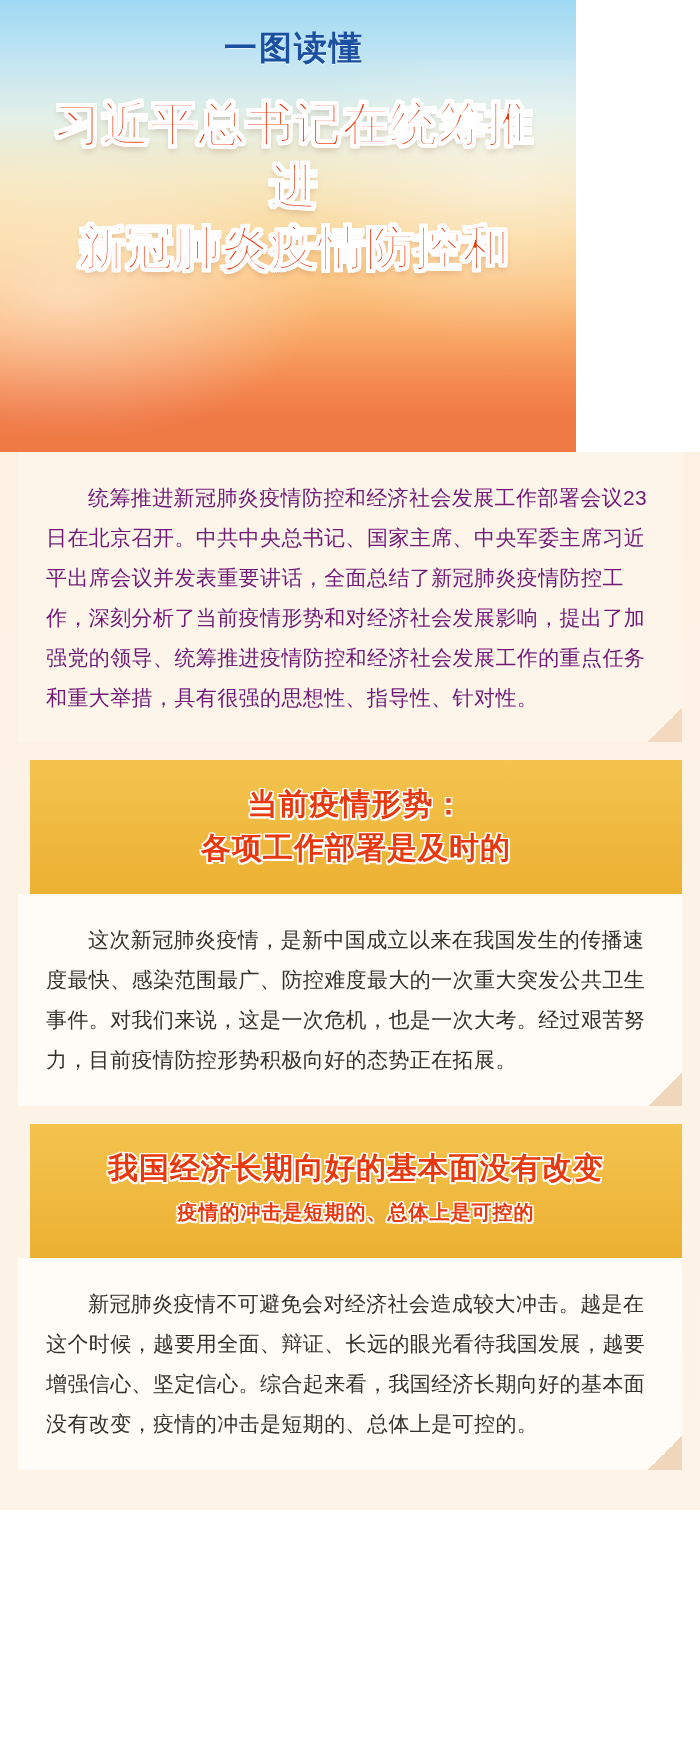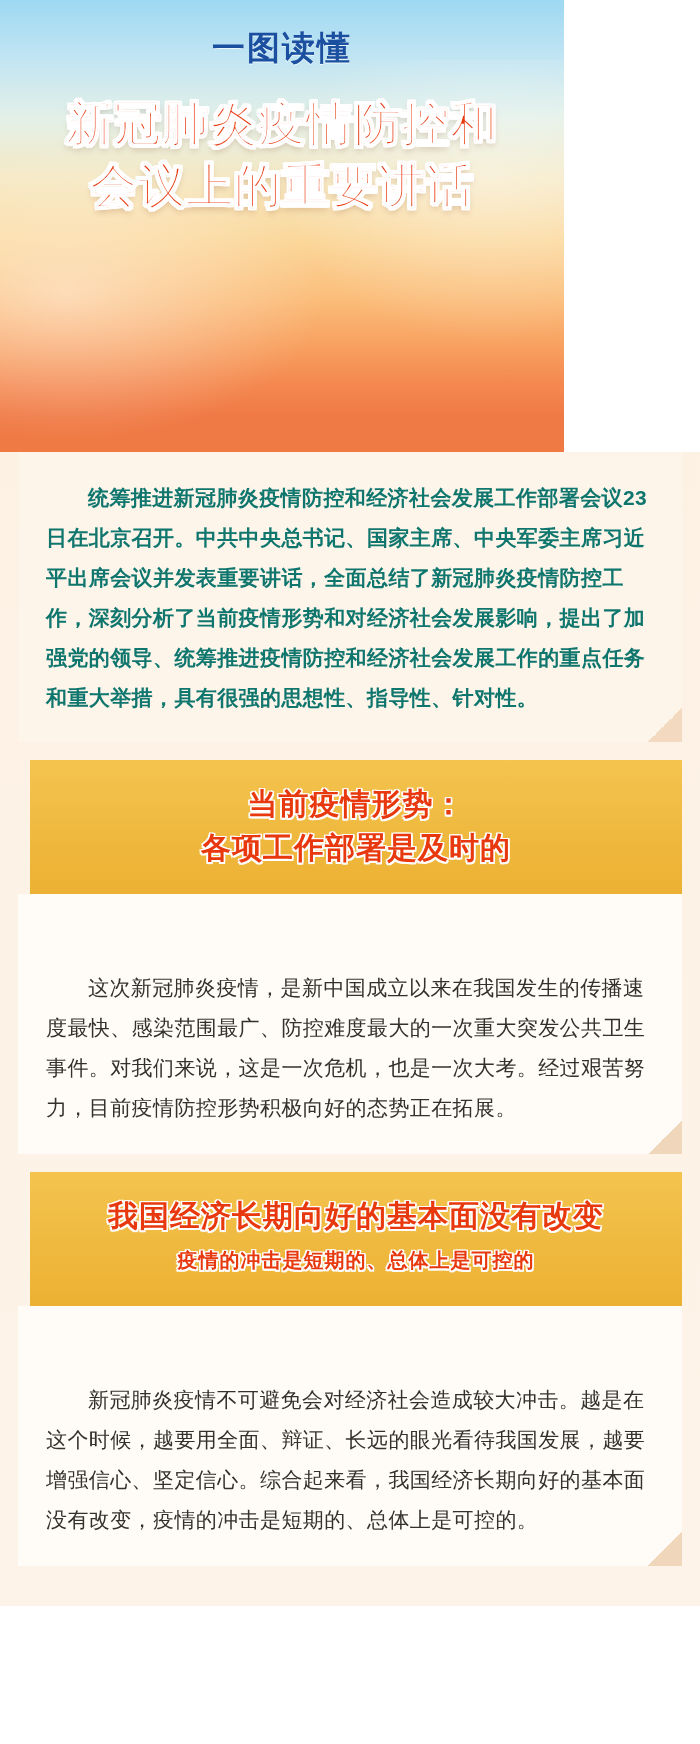--- a/index.html
+++ b/index.html
@@ -30,20 +30,21 @@
         #bfe4f3 12%,
         #e3f0e8 26%,
         #f6e8c2 40%,
         #fbd79a 53%,
         #fbbd7a 66%,
         #f8a261 76%,
         #f4884f 85%,
         #f07a46 92%,
         #ef7a43 100%);
     overflow: hidden;
+    padding-left: 12px;
   }
   .header::before {
     content: "";
     position: absolute;
     left: -60px;
     top: 130px;
     width: 420px;
     height: 330px;
     background: radial-gradient(ellipse at 30% 50%, rgba(255,255,255,0.45) 0%, rgba(255,255,255,0.0) 62%);
     pointer-events: none;
@@ -117,27 +118,26 @@
     height: 34px;
     background: linear-gradient(135deg, rgba(0,0,0,0) 50%, #f2d9bf 50%);
   }
 
   p.body-text {
     margin: 0 0 6px 0;
     font-size: 21px;
     line-height: 40px;
     letter-spacing: 0.4px;
     text-indent: 2em;
-    color: #0f766e;
-    font-weight: 700;
+    color: #701a75;
+    font-weight: 400;
   }
   p.body-text.dark {
     color: #33302e;
     font-weight: 500;
-    margin-top: 48px;
   }
   p.body-text:last-of-type { margin-bottom: 0; }
 
   
   .banner {
     margin: 18px 0 0 12px;
     background: linear-gradient(180deg, #f4c44f 0%, #efb93f 55%, #ecb133 100%);
     padding: 22px 20px 24px 20px;
     text-align: center;
     box-sizing: border-box;
@@ -174,22 +174,22 @@
   .gap { height: 16px; }
 </style>
 </head>
 <body>
 
 <div class="page">
 
   <div class="header">
     <div class="kicker">一图读懂</div>
     <div class="title-block">
+      <div class="title-line">习近平总书记在统筹推进</div>
       <div class="title-line">新冠肺炎疫情防控和</div>
-      <div class="title-line">会议上的重要讲话</div>
     </div>
   </div>
 
   <div class="content">
     <div class="content-inner">
 
       <div class="para-card">
         <p class="body-text">统筹推进新冠肺炎疫情防控和经济社会发展工作部署会议23日在北京召开。中共中央总书记、国家主席、中央军委主席习近平出席会议并发表重要讲话，全面总结了新冠肺炎疫情防控工作，深刻分析了当前疫情形势和对经济社会发展影响，提出了加强党的领导、统筹推进疫情防控和经济社会发展工作的重点任务和重大举措，具有很强的思想性、指导性、针对性。</p>
         <span class="corner"></span>
       </div>

